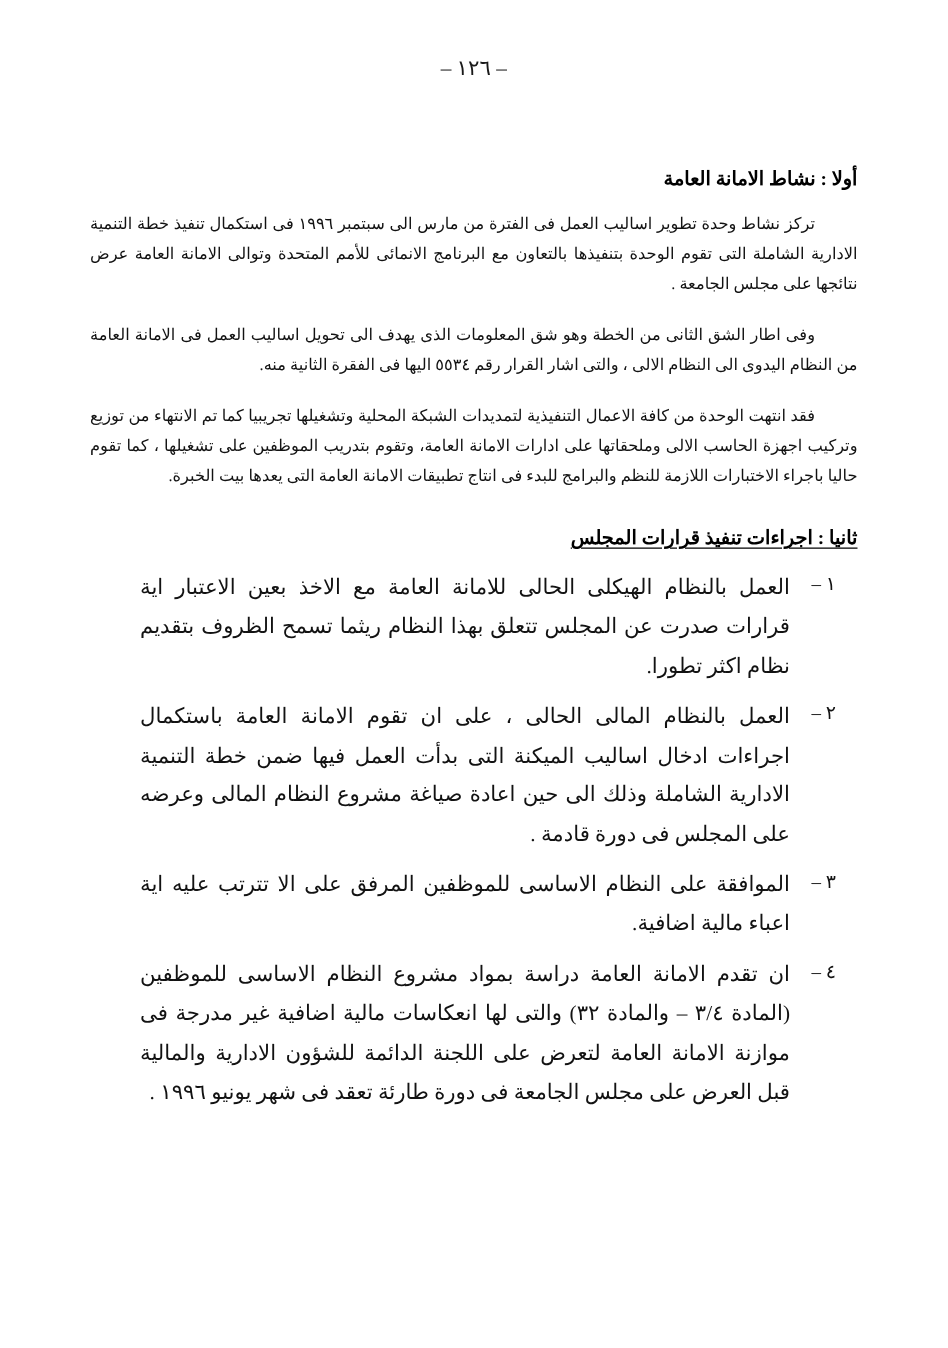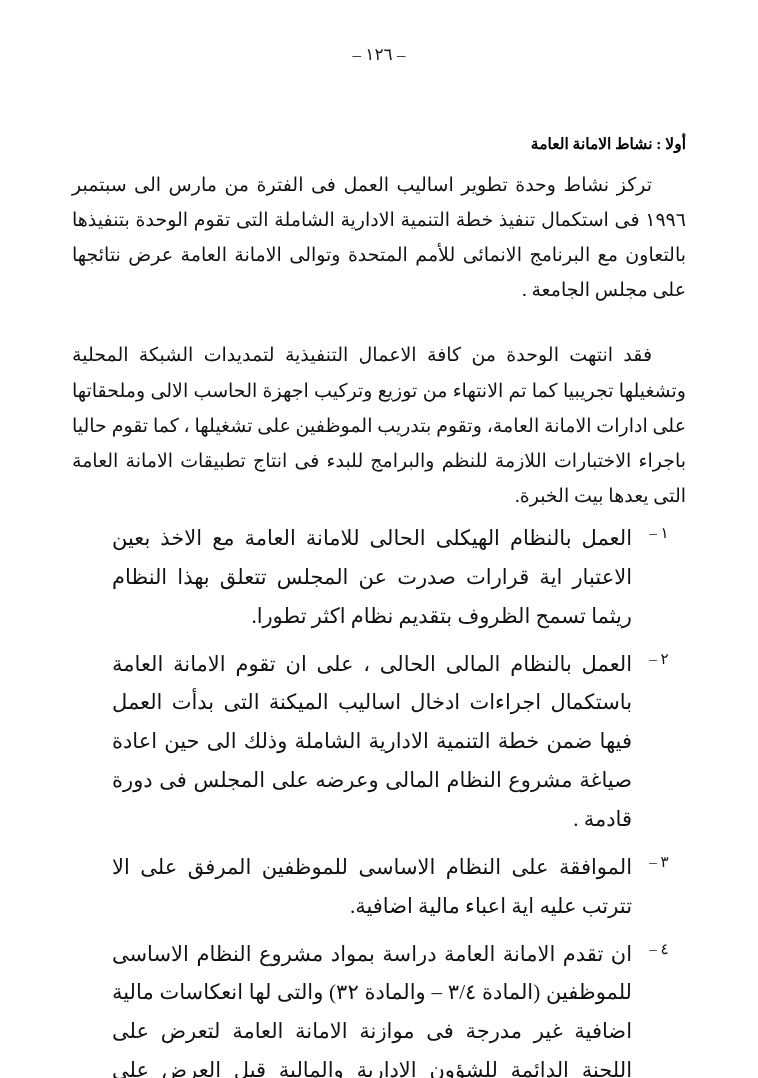--- a/index.html
+++ b/index.html
@@ -48,21 +48,21 @@
     text-align: right;
     margin: 0 0 10px 0;
     line-height: 1.6;
     color: #000000;
   }
   .section-heading.underlined {
     text-decoration: underline;
     text-underline-offset: 3px;
   }
   p.body-par {
-    font-size: 19px;
+    font-size: 13px;
     line-height: 1.85;
     margin: 0 0 4px 0;
     text-align: justify;
     text-justify: inter-word;
     color: #121212;
   }
   p.indent {
     text-indent: 34px;
   }
   .block-gap {
@@ -90,44 +90,46 @@
     flex: 0 0 auto;
     width: 54px;
     text-align: center;
     font-size: 15.2px;
     line-height: 1.85;
     white-space: nowrap;
     color: #121212;
   }
   ol.numbered > li .item-text {
     flex: 1 1 auto;
-    font-size: 21px;
+    font-size: 17px;
     line-height: 1.85;
     text-align: justify;
     text-justify: inter-word;
     color: #121212;
     margin-left: 40px;
   }
 </style>
 </head>
 <body>
 
 <div class="page">
 
   <div class="page-number">– ١٢٦ –</div>
 
   <div class="content">
 
     <div class="section-heading">أولا : نشاط الامانة العامة</div>
 
     <p class="body-par indent">تركز نشاط وحدة تطوير اساليب العمل فى الفترة من مارس الى سبتمبر ١٩٩٦ فى استكمال تنفيذ خطة التنمية الادارية الشاملة التى تقوم الوحدة بتنفيذها بالتعاون مع البرنامج الانمائى للأمم المتحدة وتوالى الامانة العامة عرض نتائجها على مجلس الجامعة .</p>
     <div class="block-gap"></div>
+    <p class="body-par indent">وفى اطار الشق الثانى من الخطة وهو شق المعلومات الذى يهدف الى تحويل اساليب العمل فى الامانة العامة من النظام اليدوى الى النظام الالى ، والتى اشار القرار رقم ٥٥٣٤ اليها فى الفقرة الثانية منه.</p>
     <div class="block-gap"></div>
     <p class="body-par indent">فقد انتهت الوحدة من كافة الاعمال التنفيذية لتمديدات الشبكة المحلية وتشغيلها تجريبيا كما تم الانتهاء من توزيع وتركيب اجهزة الحاسب الالى وملحقاتها على ادارات الامانة العامة، وتقوم بتدريب الموظفين على تشغيلها ، كما تقوم حاليا باجراء الاختبارات اللازمة للنظم والبرامج للبدء فى انتاج تطبيقات الامانة العامة التى يعدها بيت الخبرة.</p>
 
+    <div class="section-heading underlined second-heading">ثانيا : اجراءات تنفيذ قرارات المجلس</div>
 
 
     <ol class="numbered">
       <li>
         <span class="marker">١ –</span>
         <span class="item-text">العمل بالنظام الهيكلى الحالى للامانة العامة مع الاخذ بعين الاعتبار اية قرارات صدرت عن المجلس تتعلق بهذا النظام ريثما تسمح الظروف بتقديم نظام اكثر تطورا.</span>
       </li>
       <li>
         <span class="marker">٢ –</span>
         <span class="item-text">العمل بالنظام المالى الحالى ، على ان تقوم الامانة العامة باستكمال اجراءات ادخال اساليب الميكنة التى بدأت العمل فيها ضمن خطة التنمية الادارية الشاملة وذلك الى حين اعادة صياغة مشروع النظام المالى وعرضه على المجلس فى دورة قادمة .</span>

